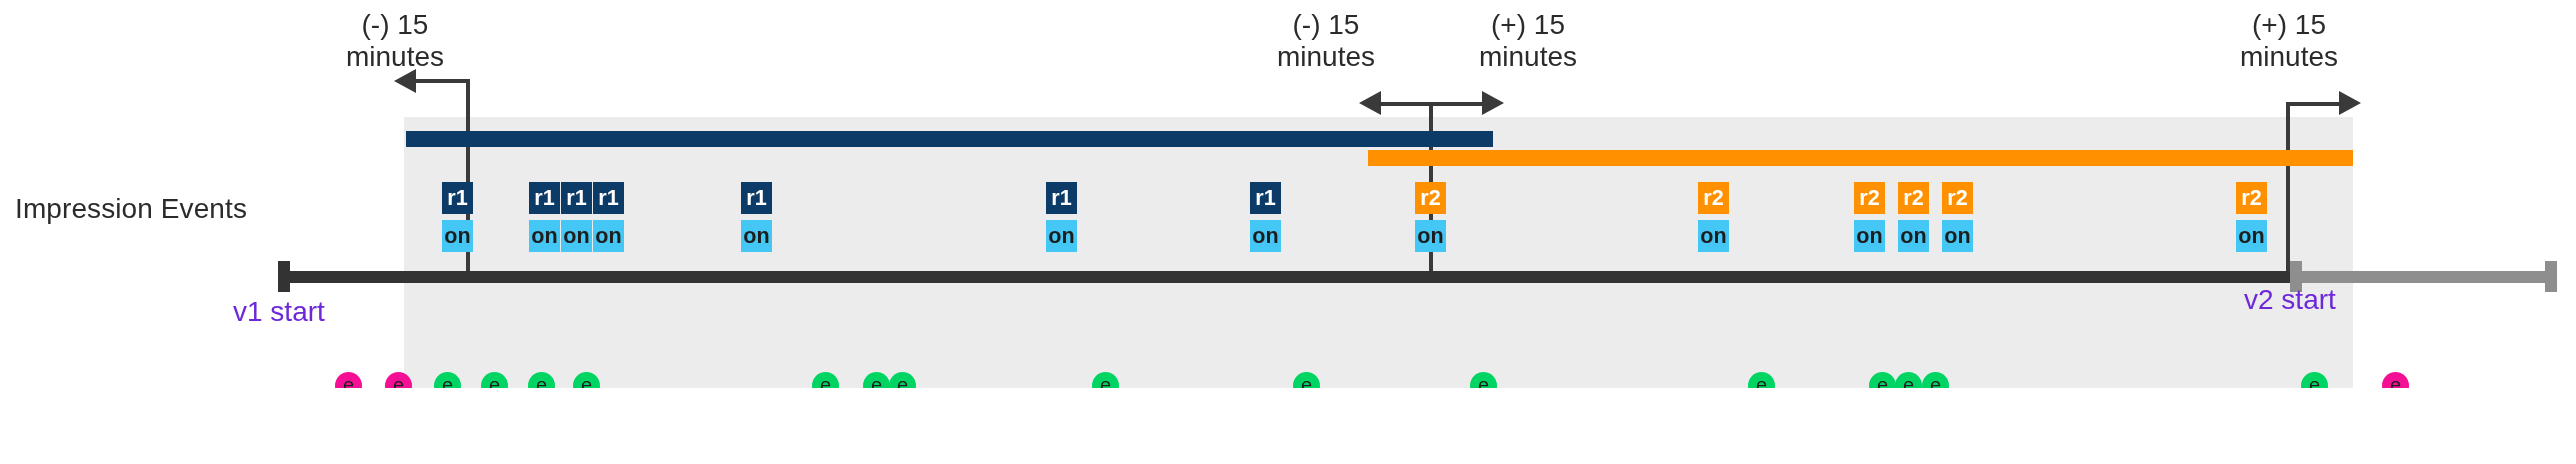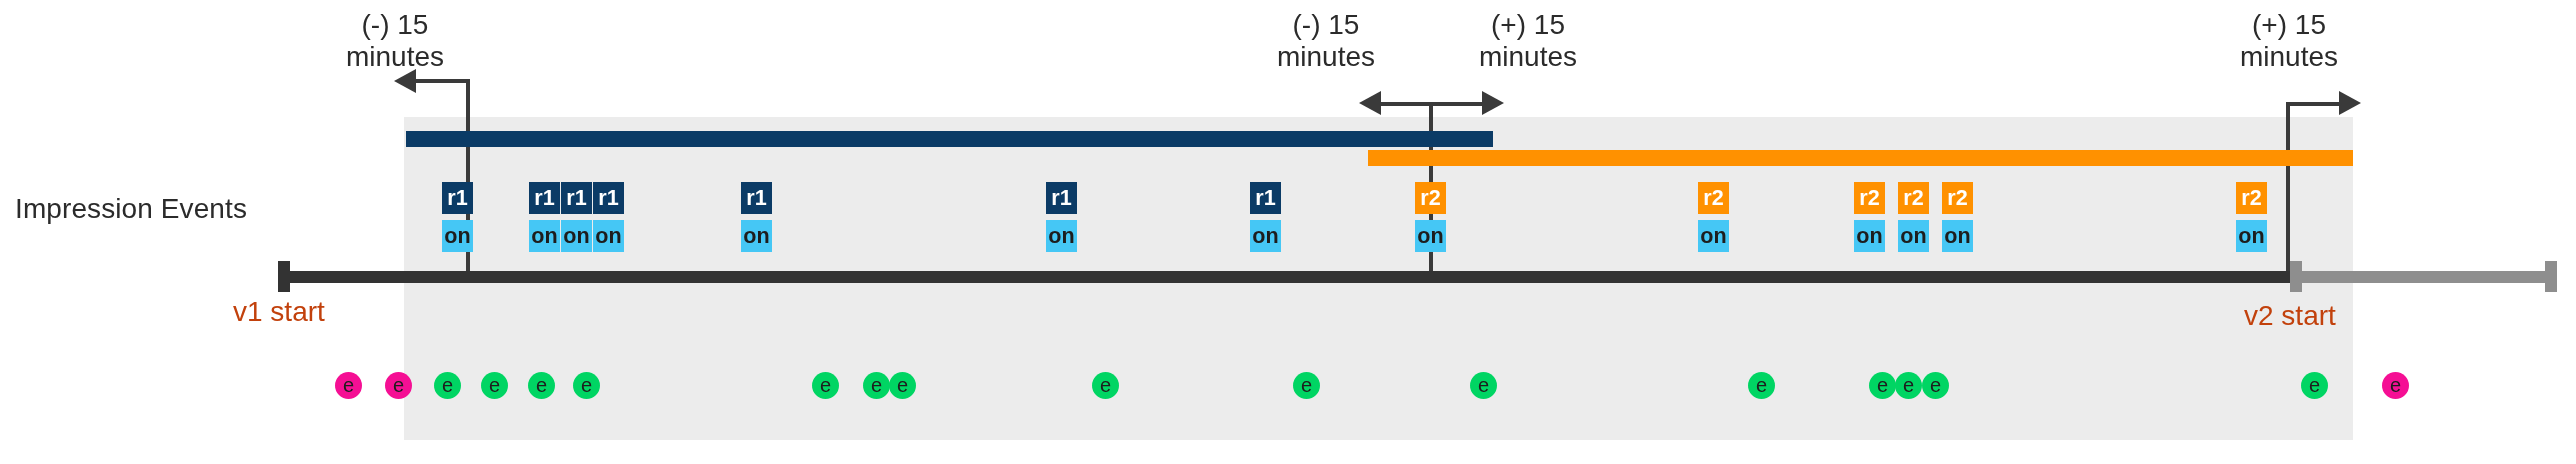--- a/index.html
+++ b/index.html
@@ -3,21 +3,21 @@
 <meta charset="utf-8">
 <style>
   html,body{margin:0;padding:0;background:#ffffff;}
   body{
     font-family:"Liberation Sans","DejaVu Sans",sans-serif;
     -webkit-font-smoothing:antialiased;
   }
   #stage{
     position:relative;
     width:2576px;
-    height:464px;
+    height:388px;
     background:#ffffff;
     overflow:hidden;
   }
   .abs{position:absolute;}
 
   
   #shade{
     left:404px; top:117px; width:1949px; height:137px;
     background:#ececec;
   }
@@ -78,21 +78,21 @@
   .chip.r2{ background:#ff9100; color:#ffffff; }
   .chip.on{ background:#45c7f5; color:#1d1d1d; font-weight:bold; }
 
   
   #tl-dark{ left:278px; top:271px; width:2014px; height:12.2px; background:#333333; }
   #tl-gray{ left:2290px; top:271px; width:267px; height:12.2px; background:#8e8e8e; }
   .tl-cap{ width:12.2px;height:31px; }
   .cap-dark{ background:#333333; }
   .cap-gray{ background:#8e8e8e; }
 
-  .tl-text{ font-size:28px; color:#c2410c; white-space:nowrap;}
+  .tl-text{ font-size:28px; color:#6d28d9; white-space:nowrap;}
 
   
   .dot{
     width:27px;height:27px;border-radius:50%;
     display:flex;align-items:center;justify-content:center;
     font-size:20px;color:#1d1d1d;
     box-sizing:border-box;
   }
   .dot.green{ background:#00d563; }
   .dot.pink{  background:#f50f94; }
@@ -172,21 +172,21 @@
       <div class="abs chip on" style="left: 2236px; top: 220px;">on</div>
     </div>
 
   <div class="abs" id="tl-dark"></div>
   <div class="abs" id="tl-gray"></div>
   <div class="abs tl-cap cap-dark" style="left:278px;top:261px;"></div>
   <div class="abs tl-cap cap-gray" style="left:2290px;top:261px;"></div>
   <div class="abs tl-cap cap-gray" style="left:2545px;top:261px;"></div>
 
   <div class="abs tl-text" style="left:233px;top:296px;">v1 start</div>
-  <div class="abs tl-text" style="left:2244px;top:300px;">v2 start</div>
+  <div class="abs tl-text" style="left:2244px;top:284px;">v2 start</div>
 
   <div id="external-layer">
       <div class="abs dot pink" style="left: 335px; top: 372px;">e</div>
       <div class="abs dot pink" style="left: 385px; top: 372px;">e</div>
       <div class="abs dot green" style="left: 434px; top: 372px;">e</div>
       <div class="abs dot green" style="left: 481px; top: 372px;">e</div>
       <div class="abs dot green" style="left: 528px; top: 372px;">e</div>
       <div class="abs dot green" style="left: 573px; top: 372px;">e</div>
       <div class="abs dot green" style="left: 812px; top: 372px;">e</div>
       <div class="abs dot green" style="left: 863px; top: 372px;">e</div>

